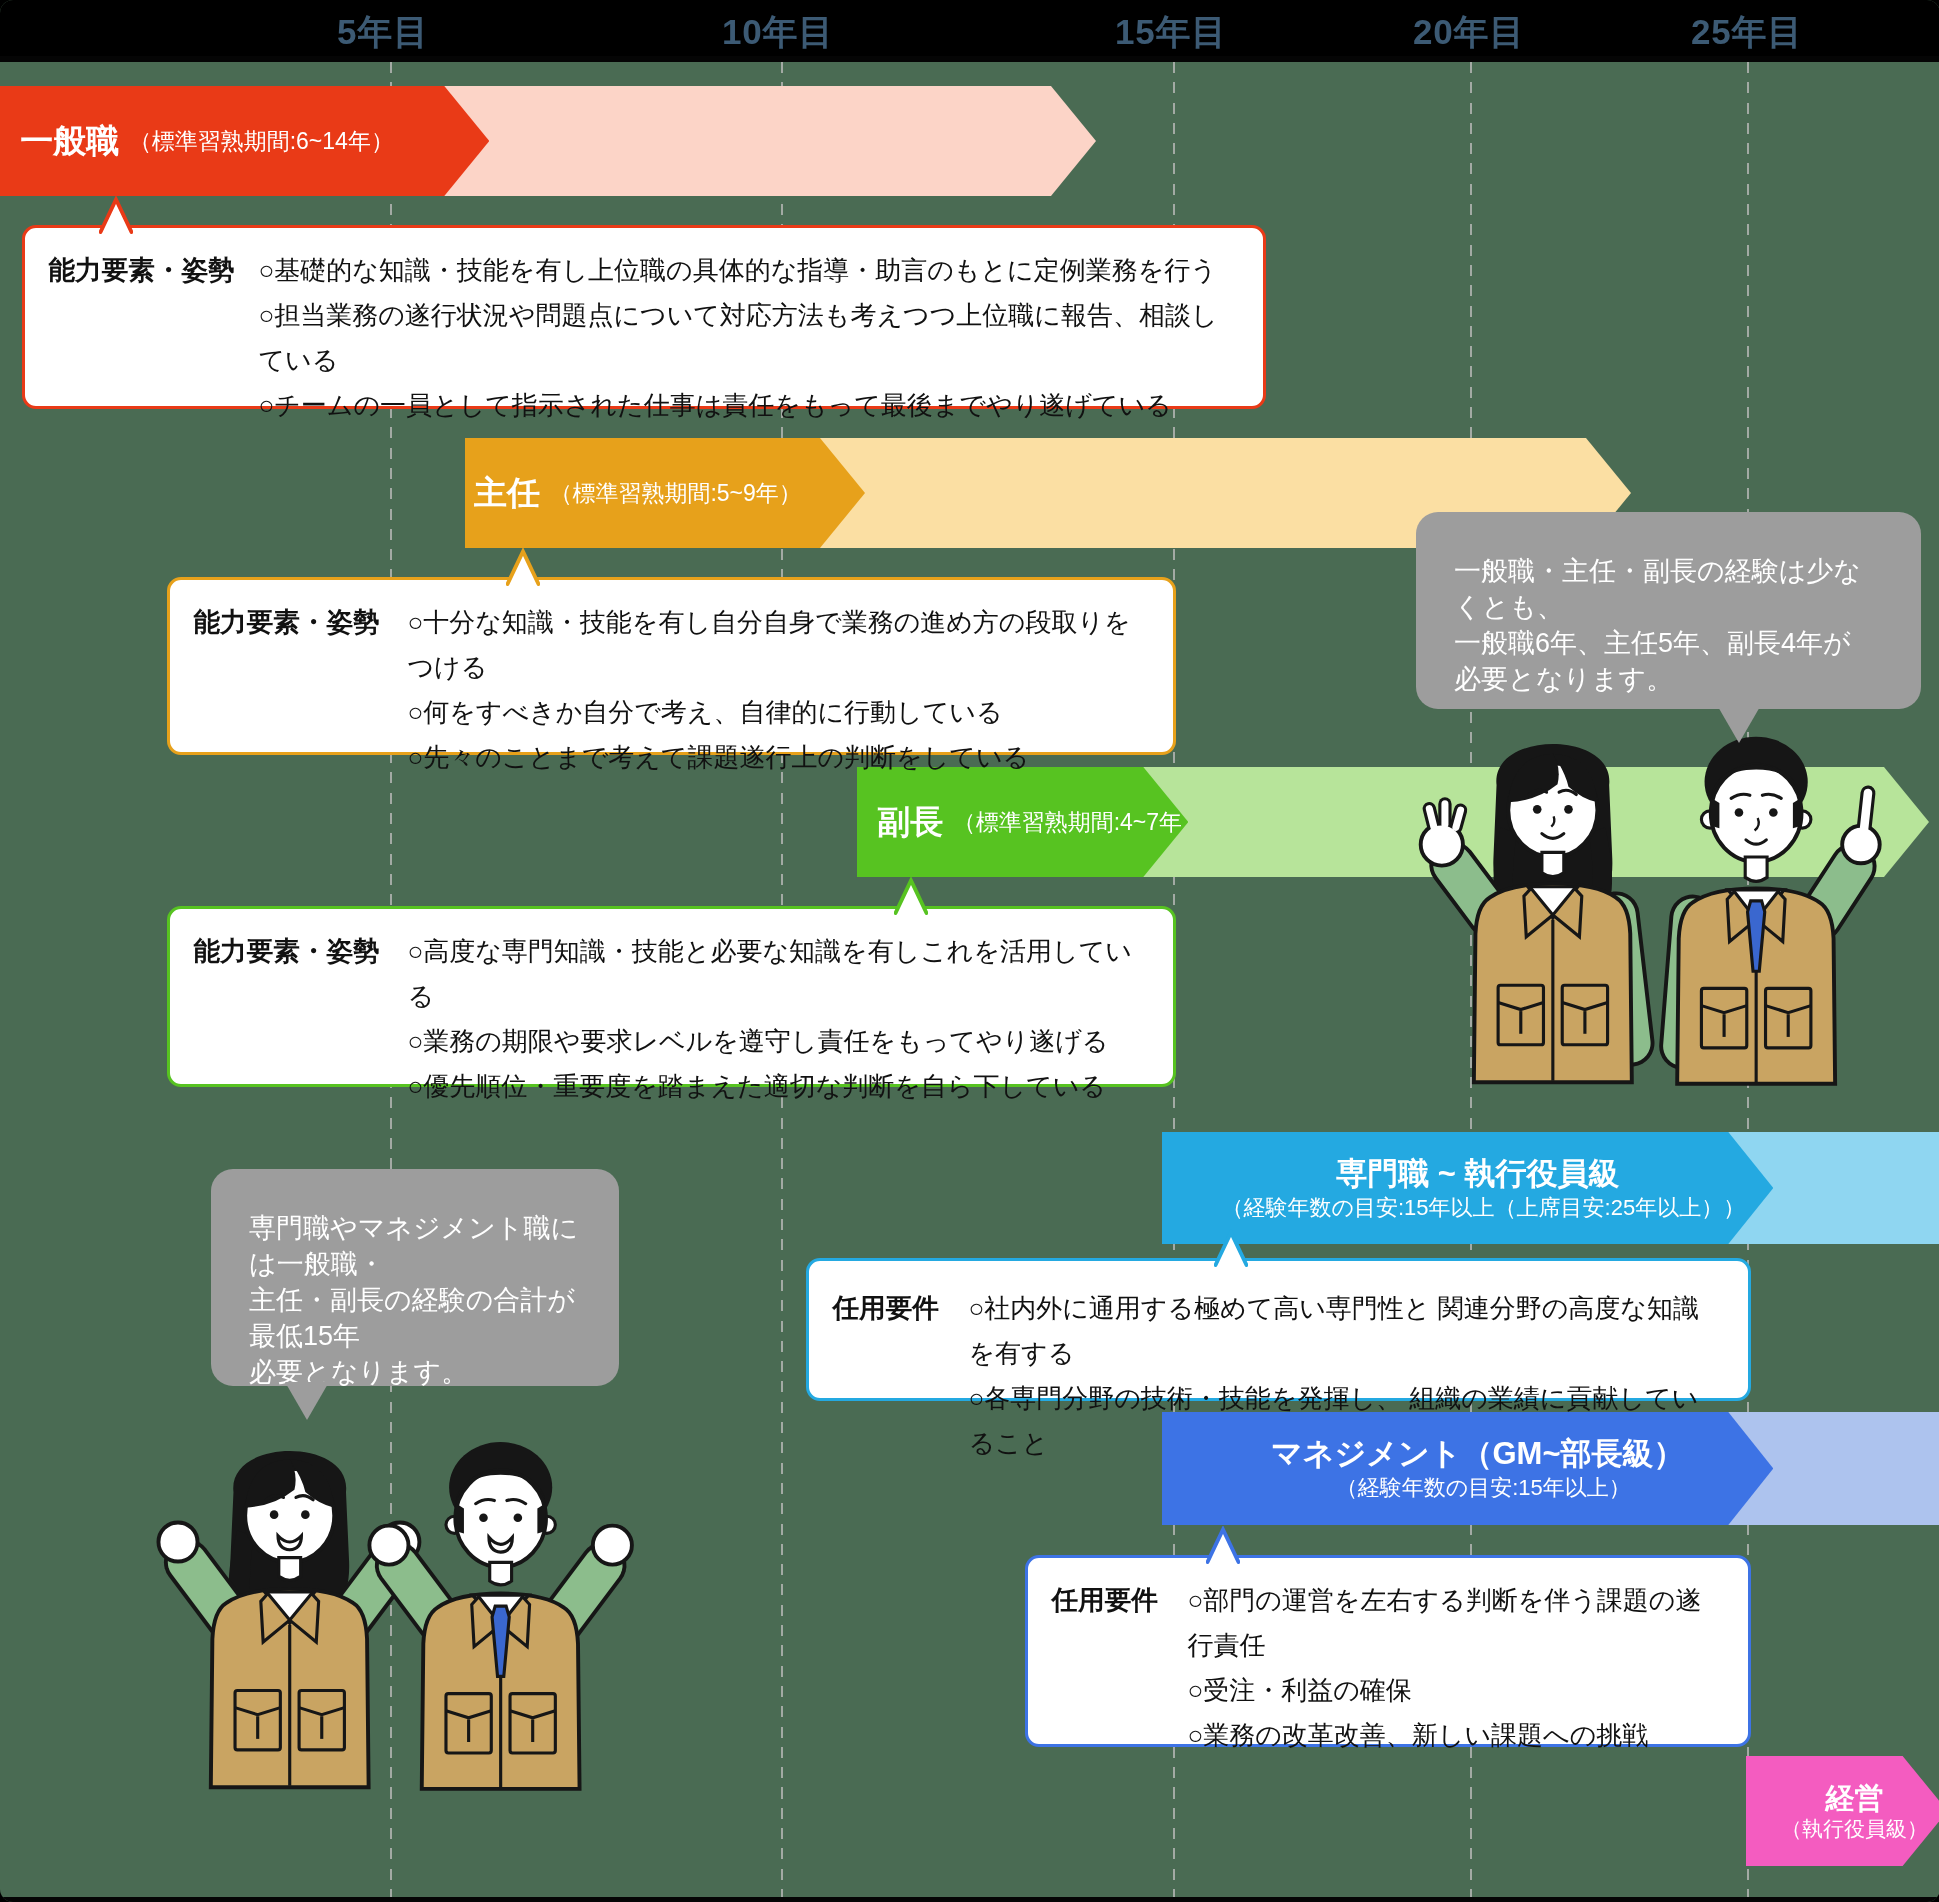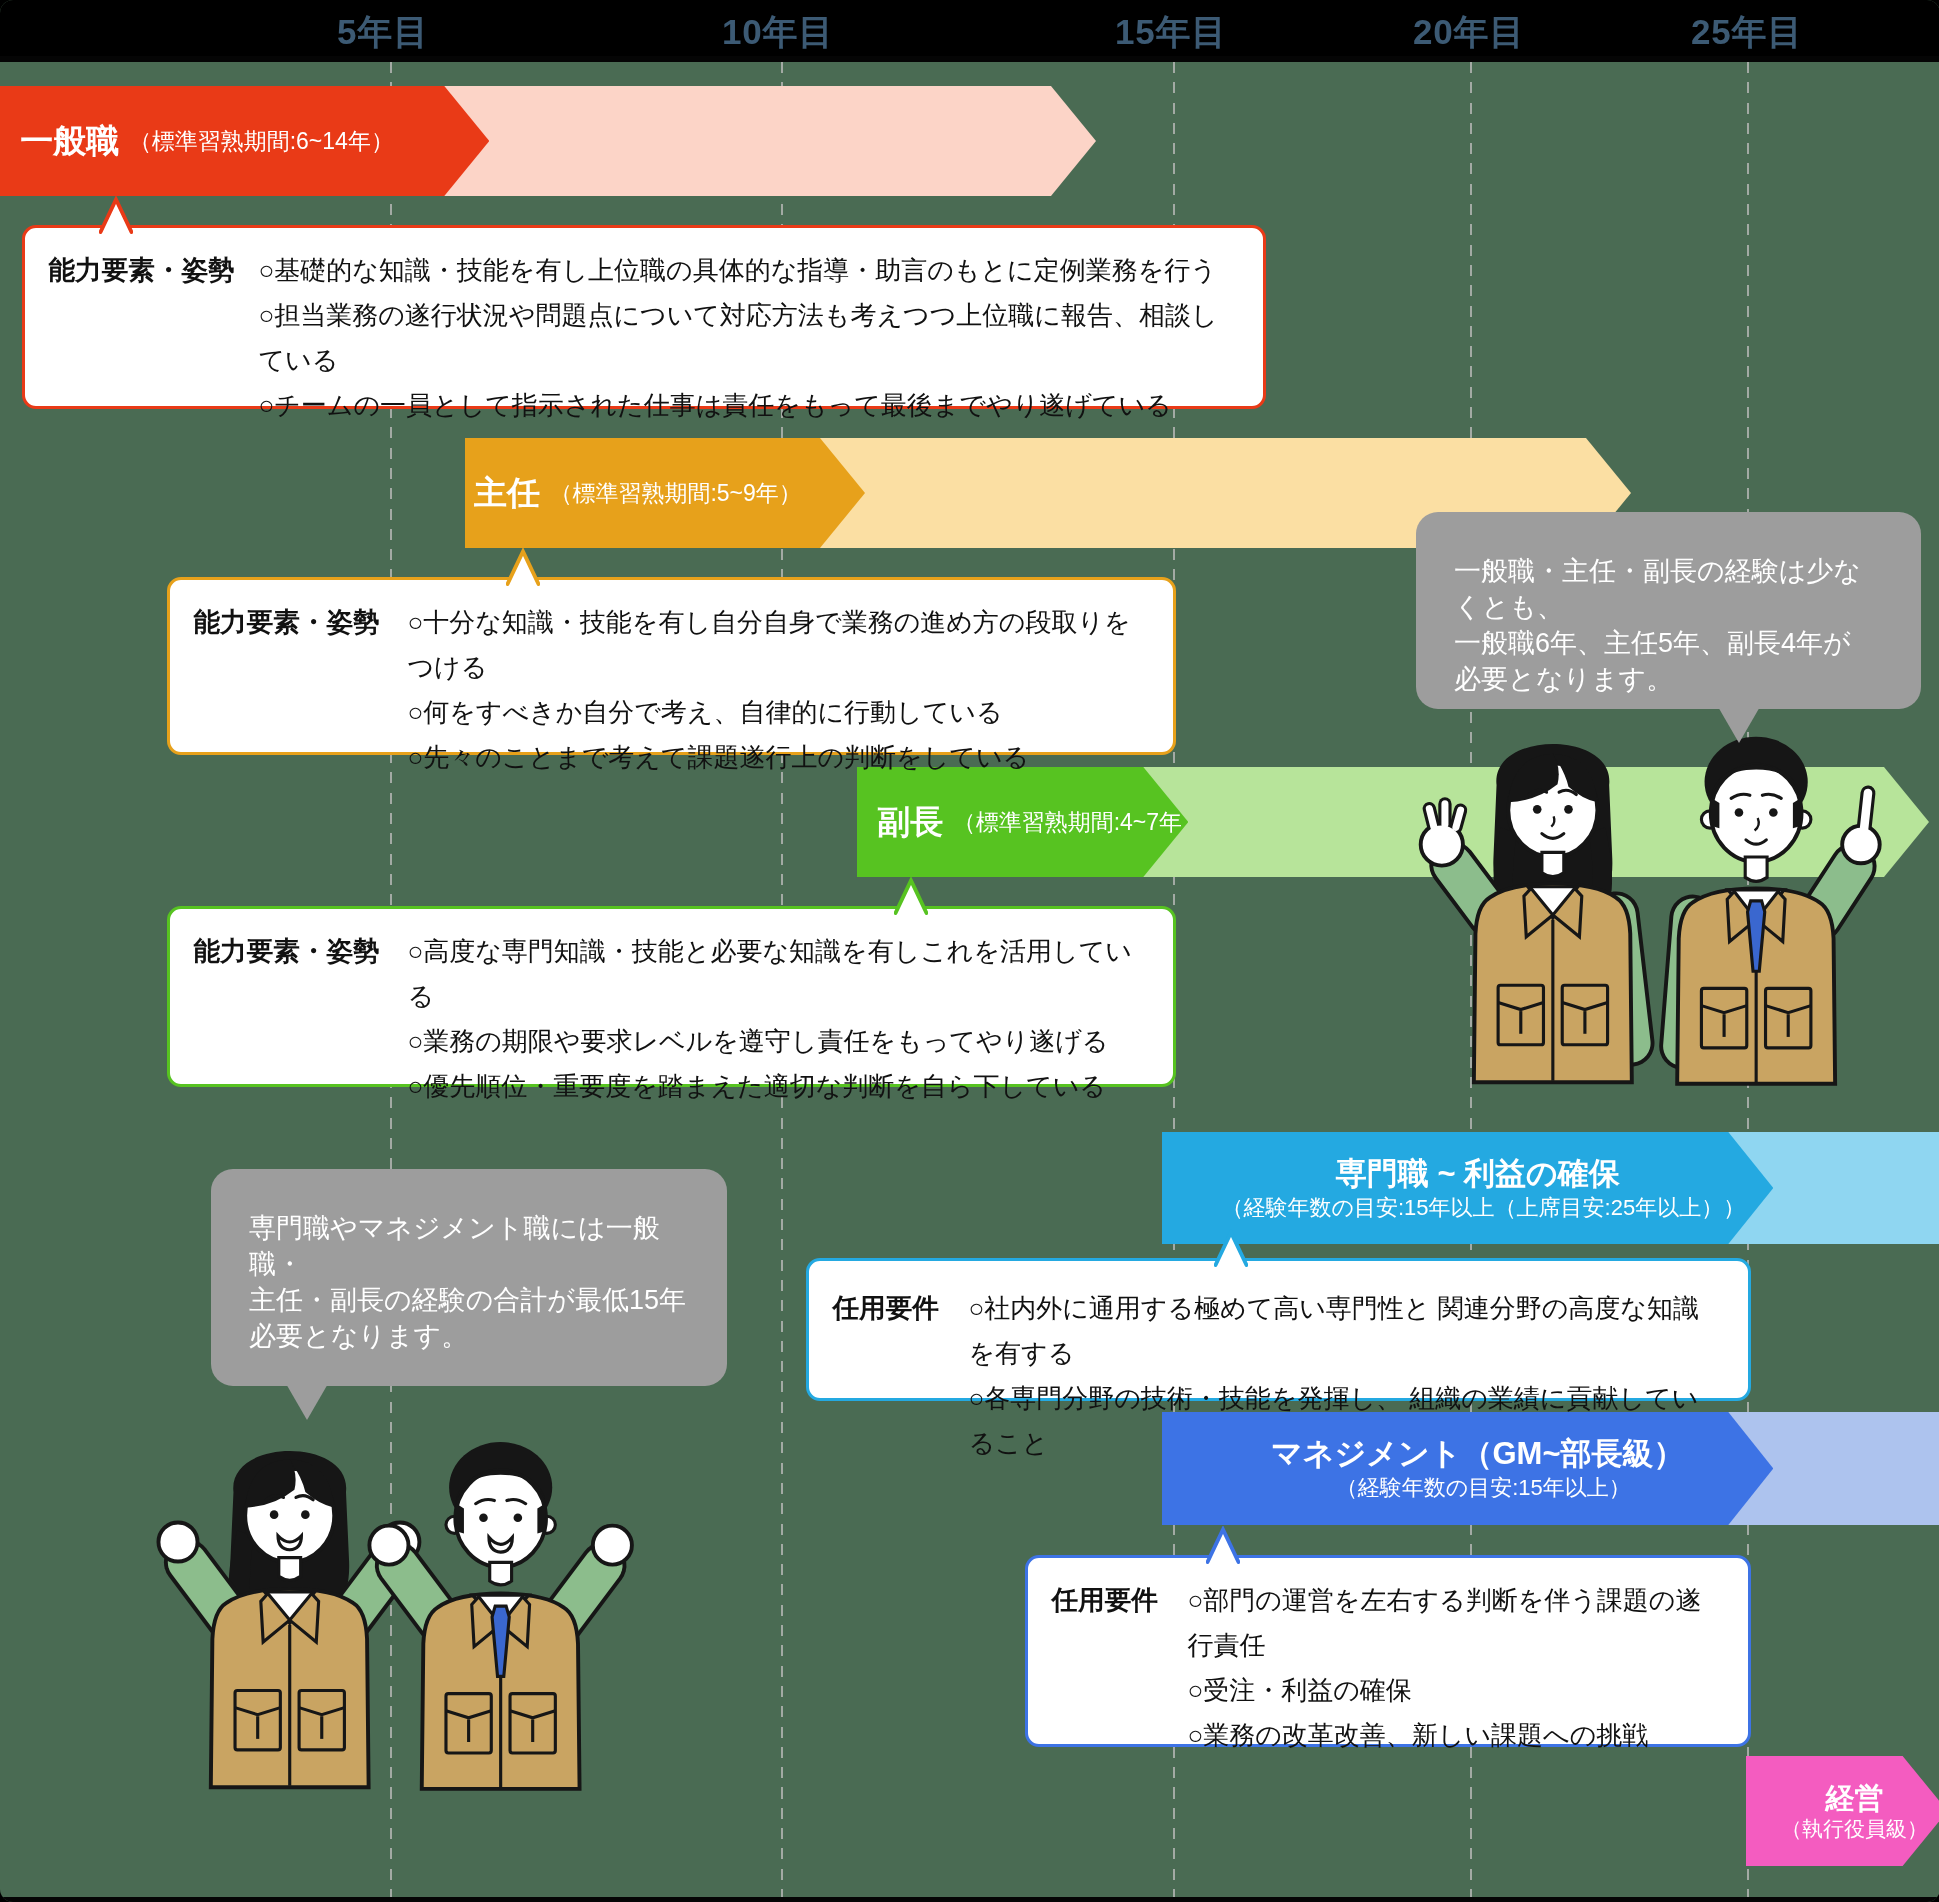--- a/index.html
+++ b/index.html
@@ -73,21 +73,21 @@
   </div>
 
   <div class="band band-light tip" style="left:1126px;top:767px;width:803px;background:#b7e49a"></div>
   <div class="band band-solid tip" style="left:857px;top:767px;width:311px;background:#57c321;padding-left:20.3px">
     <span class="band-title">副長</span>
     <span class="band-sub">（標準習熟期間:4~7年）</span>
   </div>
 
   <div class="band band-light" style="left:1709px;top:1132px;width:231px;height:112px;background:#8fd6f1"></div>
   <div class="band band-solid tip band-col" style="left:1162px;top:1132px;width:591px;height:112px;background:#24a9e1;padding-left:20.3px">
-    <span class="band-title">専門職 ~ 利益の確保</span>
+    <span class="band-title">専門職 ~ 執行役員級</span>
     <span class="band-sub">（経験年数の目安:15年以上（上席目安:25年以上））</span>
   </div>
 
   <div class="band band-light" style="left:1709px;top:1412px;width:231px;height:113px;background:#adc3ee"></div>
   <div class="band band-solid tip band-col" style="left:1162px;top:1412px;width:591px;height:113px;background:#3d73e5;padding-left:20.3px">
     <span class="band-title">マネジメント（GM~部長級）</span>
     <span class="band-sub">（経験年数の目安:15年以上）</span>
   </div>
 
   <div class="band band-solid tip band-col" style="left:1746px;top:1756px;width:186px;height:110px;background:#f45cc0;padding-left:15.6px">
@@ -159,21 +159,21 @@
     </div>
   </div>
 
   <div class="bubble" style="left:1416px;top:512px;width:505px;height:197px">
     <div>一般職・主任・副長の経験は少なくとも、</div>
     <div>一般職6年、主任5年、副長4年が</div>
     <div>必要となります。</div>
     <div class="bubble-tail" style="left:301px"></div>
   </div>
 
-  <div class="bubble" style="left:211px;top:1169px;width:516px;height:217px">
+  <div class="bubble" style="left:211px;top:1169px;width:408px;height:217px">
     <div>専門職やマネジメント職には一般職・</div>
     <div>主任・副長の経験の合計が最低15年</div>
     <div>必要となります。</div>
     <div class="bubble-tail" style="left:74px"></div>
   </div>
 
   <svg class="people" style="left:1373px;top:710px;width:563px;height:377px" viewBox="0 0 720 482">
 
     <g>
       <path d="M158,96 C150,26 310,26 302,96 L306,190 C308,240 286,258 272,262 L188,262 C174,258 152,240 154,190 Z" fill="#161616"></path>

